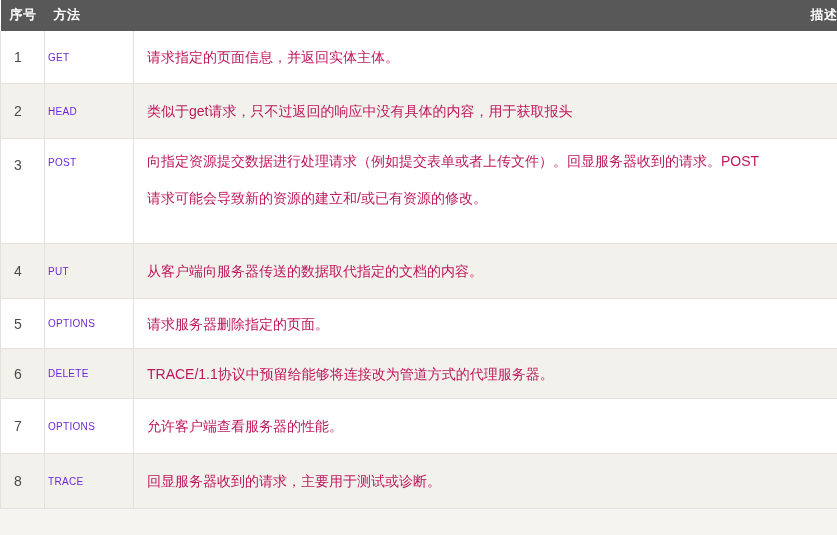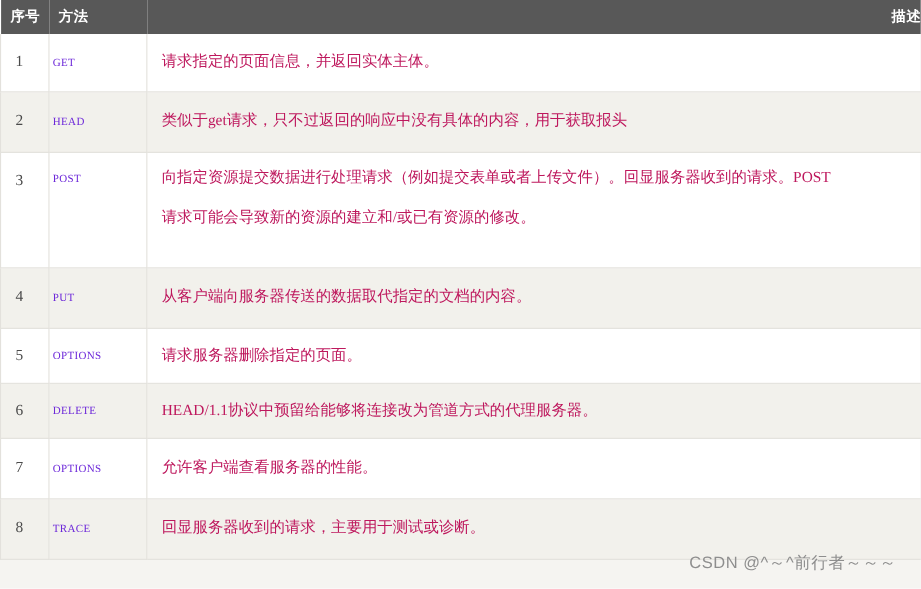--- a/index.html
+++ b/index.html
@@ -17,21 +17,20 @@
     position: relative;
     width: 837px;
     height: 535px;
     background: #f5f4f1;
   }
   .table-wrap {
     position: absolute;
     left: 0;
     top: 0;
     width: 837px;
-    font-family: Liberation Serif, serif;
   }
   table.http-methods {
     border-collapse: collapse;
     width: 837px;
     table-layout: fixed;
     background: #ffffff;
   }
   table.http-methods col.c-num   { width: 44px; }
   table.http-methods col.c-meth  { width: 89px; }
   table.http-methods col.c-desc  { width: 704px; }
@@ -165,21 +164,21 @@
           <td class="cell-method">OPTIONS</td>
           <td class="cell-desc">
             <span class="line">请求服务器删除指定的页面。</span>
           </td>
         </tr>
 
         <tr class="row-even r6">
           <td class="cell-num">6</td>
           <td class="cell-method">DELETE</td>
           <td class="cell-desc">
-            <span class="line">HEAD/1.1协议中预留给能够将连接改为管道方式的代理服务器。</span>
+            <span class="line">TRACE/1.1协议中预留给能够将连接改为管道方式的代理服务器。</span>
           </td>
         </tr>
 
         <tr class="row-odd r7">
           <td class="cell-num">7</td>
           <td class="cell-method">OPTIONS</td>
           <td class="cell-desc">
             <span class="line">允许客户端查看服务器的性能。</span>
           </td>
         </tr>
@@ -189,15 +188,14 @@
           <td class="cell-method">TRACE</td>
           <td class="cell-desc">
             <span class="line">回显服务器收到的请求，主要用于测试或诊断。</span>
           </td>
         </tr>
 
       </tbody>
     </table>
   </div>
 
-  <div class="watermark">CSDN @^～^前行者～～～</div>
 
 </div>
 
 </body></html>

